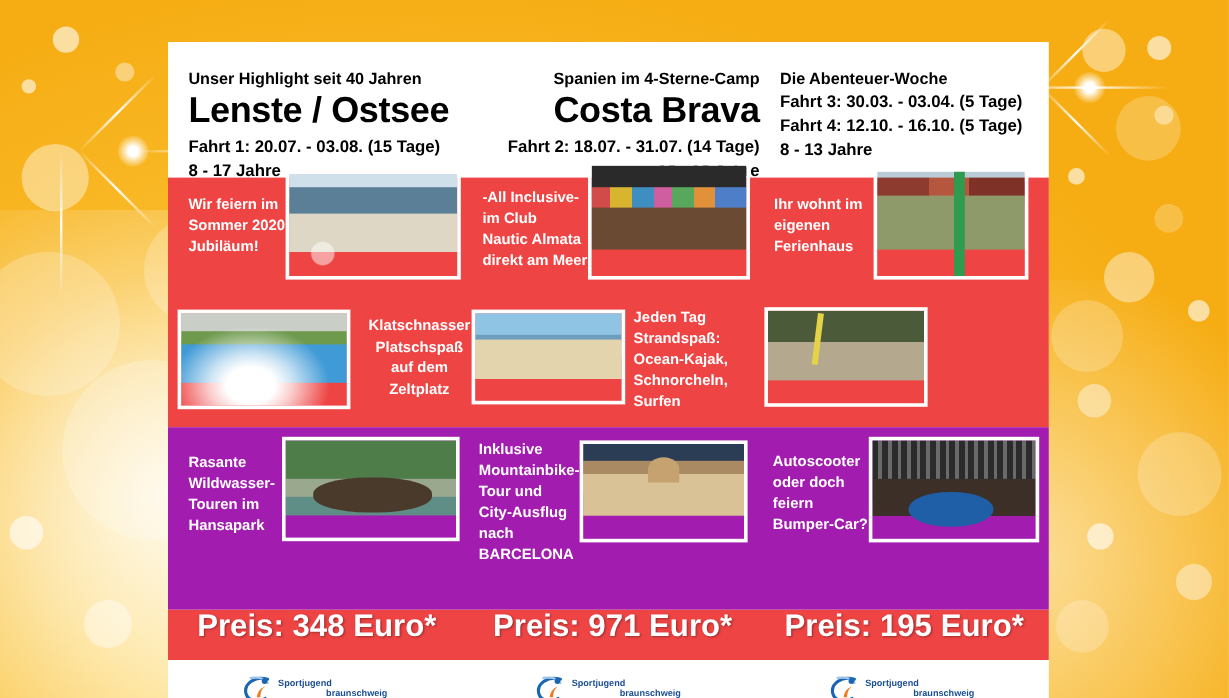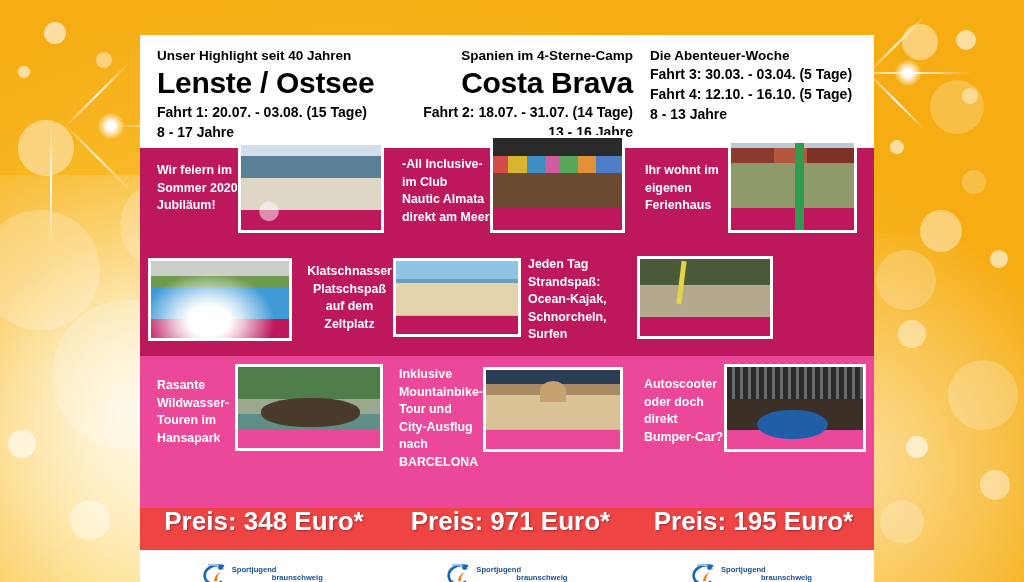--- a/index.html
+++ b/index.html
@@ -42,33 +42,33 @@
     height:2px;transform-origin:0 50%;
   }
 
   
   #flyer{
     position:absolute;left:140px;top:35px;width:734px;height:517px;
     background:#ffffff;
   }
 
   
-  .titleband{display:flex;padding:13px 0 0 0;height:113px;box-sizing:border-box;}
+  .titleband{display:flex;padding:23px 0 0 0;height:113px;box-sizing:border-box;}
   .tcol{box-sizing:border-box;padding-left:17px;}
   .tcol.c1{width:248px;}
   .tcol.c2{width:245px;text-align:right;}
   .tcol.c3{width:241px;}
   .kicker{font-size:13.5px;font-weight:bold;color:#000;line-height:1.25;}
   .bigname{font-size:30px;font-weight:bold;color:#000;line-height:1.12;letter-spacing:-.3px;margin:1px 0 4px;}
   .dates{font-size:14px;font-weight:bold;color:#000;line-height:1.42;}
 
   
-  .blueband{background:#be185d;height:208px;position:relative;}
-  
-  .orangeband{background:#ec4899;height:152px;position:relative;}
+  .blueband{background:#ef4444;height:208px;position:relative;}
+  
+  .orangeband{background:#a21caf;height:152px;position:relative;}
   
   .pricestrip{background:#ef4444;height:42px;display:flex;align-items:flex-start;}
   .price{
     color:#fff;font-size:26px;font-weight:bold;text-align:center;
     text-shadow:1px 1px 2px rgba(0,0,0,.35);line-height:1;
   }
   .price.p1{width:248px;}
   .price.p2{width:245px;}
   .price.p3{width:241px;}
 
@@ -265,21 +265,21 @@
       <div>Tour und</div>
       <div>City-Ausflug</div>
       <div>nach</div>
       <div>BARCELONA</div>
     </div>
     <div class="ph barcelona" style="left:343px;top:11px;width:140px;height:85px;"></div>
 
     <div class="cap" style="left:504px;top:20px;width:105px;">
       <div>Autoscooter</div>
       <div>oder doch</div>
-      <div>direkt</div>
+      <div>feiern</div>
       <div>Bumper-Car?</div>
     </div>
     <div class="ph bumper" style="left:584px;top:8px;width:142px;height:88px;"></div>
   </div>
 
   <div class="pricestrip">
     <div class="price p1">Preis: 348 Euro*</div>
     <div class="price p2">Preis: 971 Euro*</div>
     <div class="price p3">Preis: 195 Euro*</div>
   </div>

